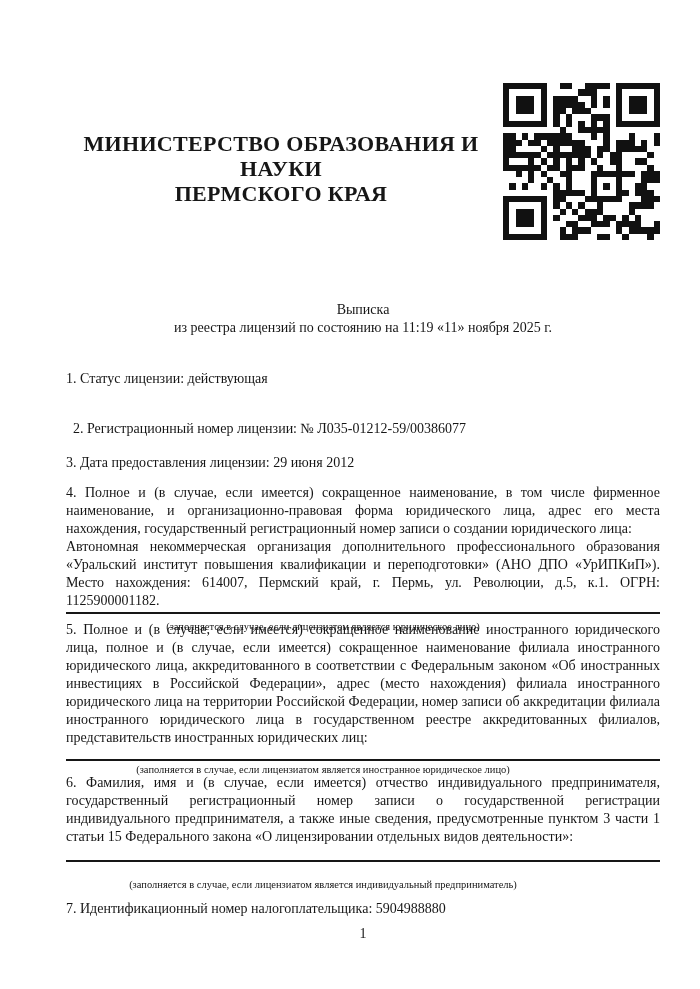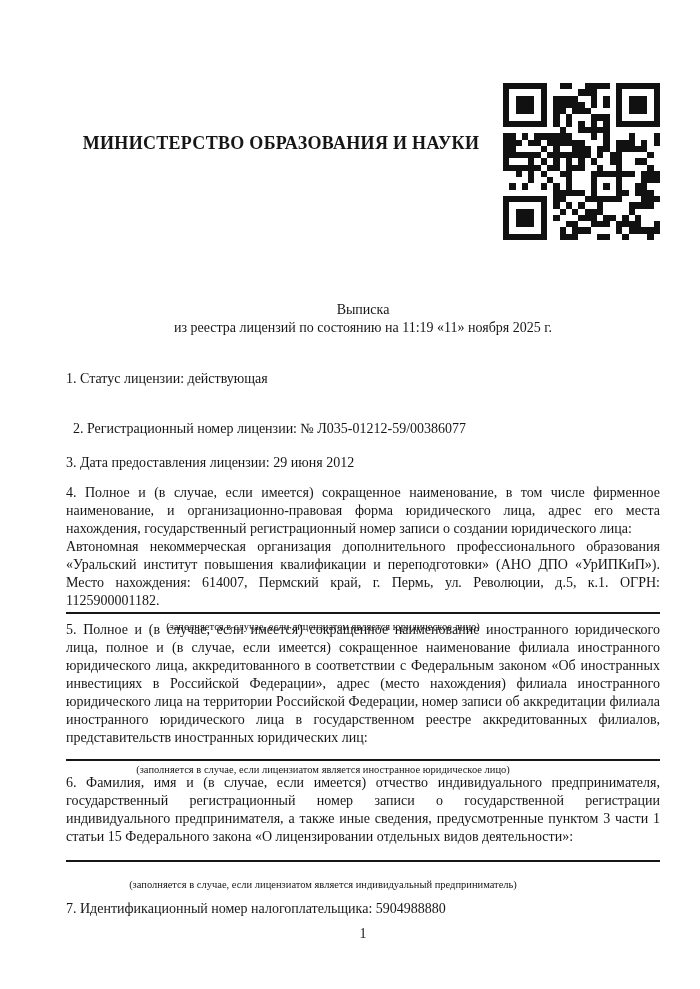--- a/index.html
+++ b/index.html
@@ -11,21 +11,21 @@
     color:var(--ink);
     font-family:"Liberation Serif","DejaVu Serif",serif;
     font-size:14px;
     overflow:hidden;
   }
   .abs{position:absolute;left:66px;right:40px;}
 
   .qr{position:absolute;left:503px;top:83px;width:157px;height:157px;}
 
   .header{top:131px;right:auto;width:430px;text-align:center;}
-  .h-line{font-weight:bold;font-size:18px;line-height:25px;letter-spacing:.3px;}
+  .h-line{font-weight:bold;font-size:22px;line-height:25px;letter-spacing:.3px;}
   .h-cap{font-size:10.5px;line-height:13px;margin-top:7px;}
 
   .title{top:301px;text-align:center;line-height:17.5px;}
 
   .caption{
     font-size:10.5px;line-height:13px;
     text-align:center;margin-right:80px;
   }
   .rule{border-top:2px solid var(--ink);height:0;}
 
@@ -383,20 +383,21 @@
         <rect x="11" y="24" width="1" height="1"></rect>
         <rect x="15" y="24" width="1" height="1"></rect>
         <rect x="16" y="24" width="1" height="1"></rect>
         <rect x="19" y="24" width="1" height="1"></rect>
         <rect x="23" y="24" width="1" height="1"></rect>
       </g>
     </svg>
 
   <div class="abs header">
     <div class="h-line">МИНИСТЕРСТВО ОБРАЗОВАНИЯ И НАУКИ</div>
+    <div class="h-line">ПЕРМСКОГО КРАЯ</div>
   </div>
 
   <div class="abs title">
     <div>Выписка</div>
     <div>из реестра лицензий по состоянию на 11:19 «11» ноября 2025 г.</div>
   </div>
 
   <div class="abs f1">
     <div>1. Статус лицензии: действующая</div>
   </div>

